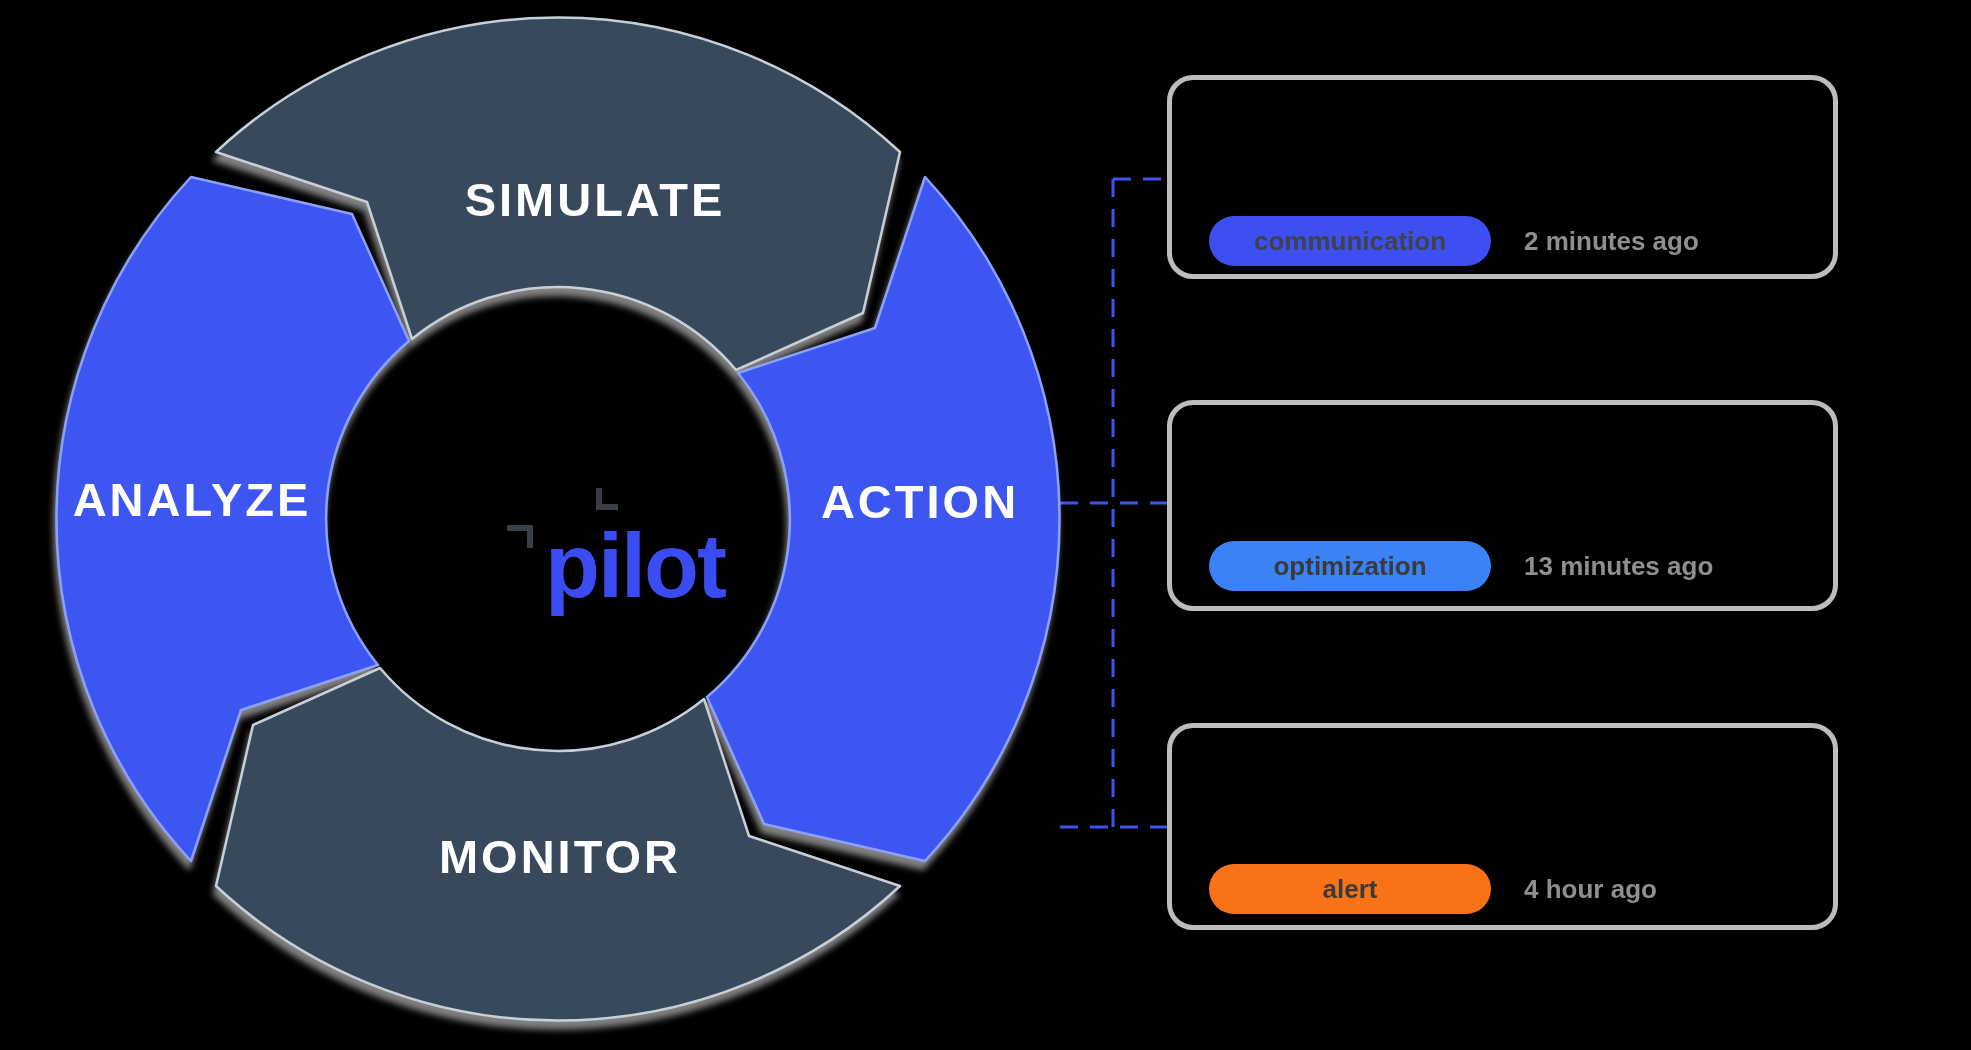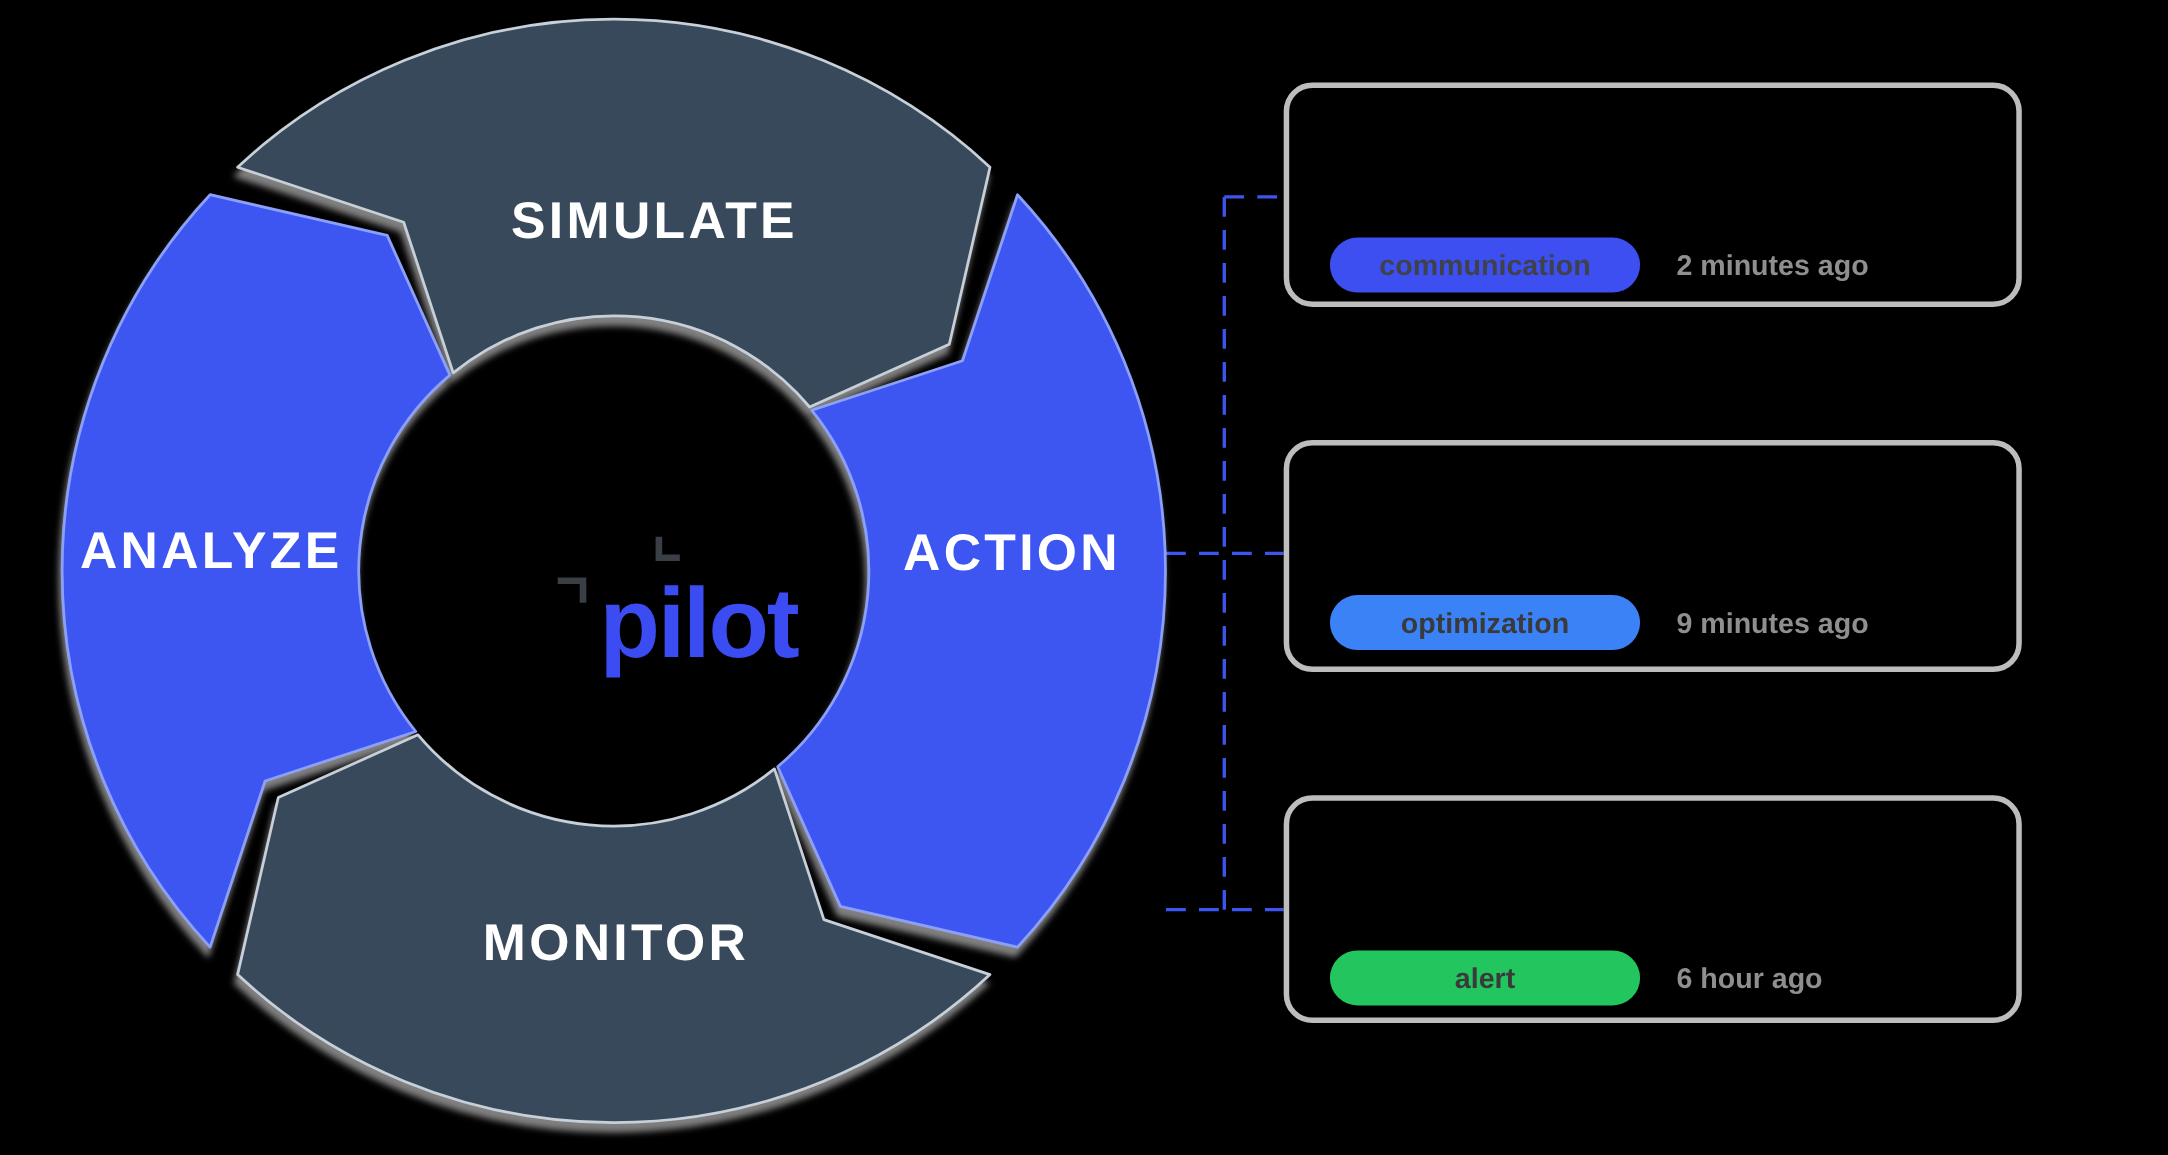--- a/index.html
+++ b/index.html
@@ -63,21 +63,21 @@
     </g>
   </svg>
 
   <div class="card card-1">
     <div class="pill" style="background: rgb(61, 79, 240); color: rgb(63, 66, 72);">communication</div>
     <div class="time">2 minutes ago</div>
   </div>
 
   <div class="card card-2">
     <div class="pill" style="background: #3b82f6; color: rgb(58, 58, 58);">optimization</div>
-    <div class="time">9 minutes ago</div>
+    <div class="time">13 minutes ago</div>
   </div>
 
   <div class="card card-3">
-    <div class="pill" style="background: #22c55e; color: rgb(58, 58, 58);">alert</div>
-    <div class="time">6 hour ago</div>
+    <div class="pill" style="background: #f97316; color: rgb(58, 58, 58);">alert</div>
+    <div class="time">4 hour ago</div>
   </div>
 
 </div>
 
 </body></html>

